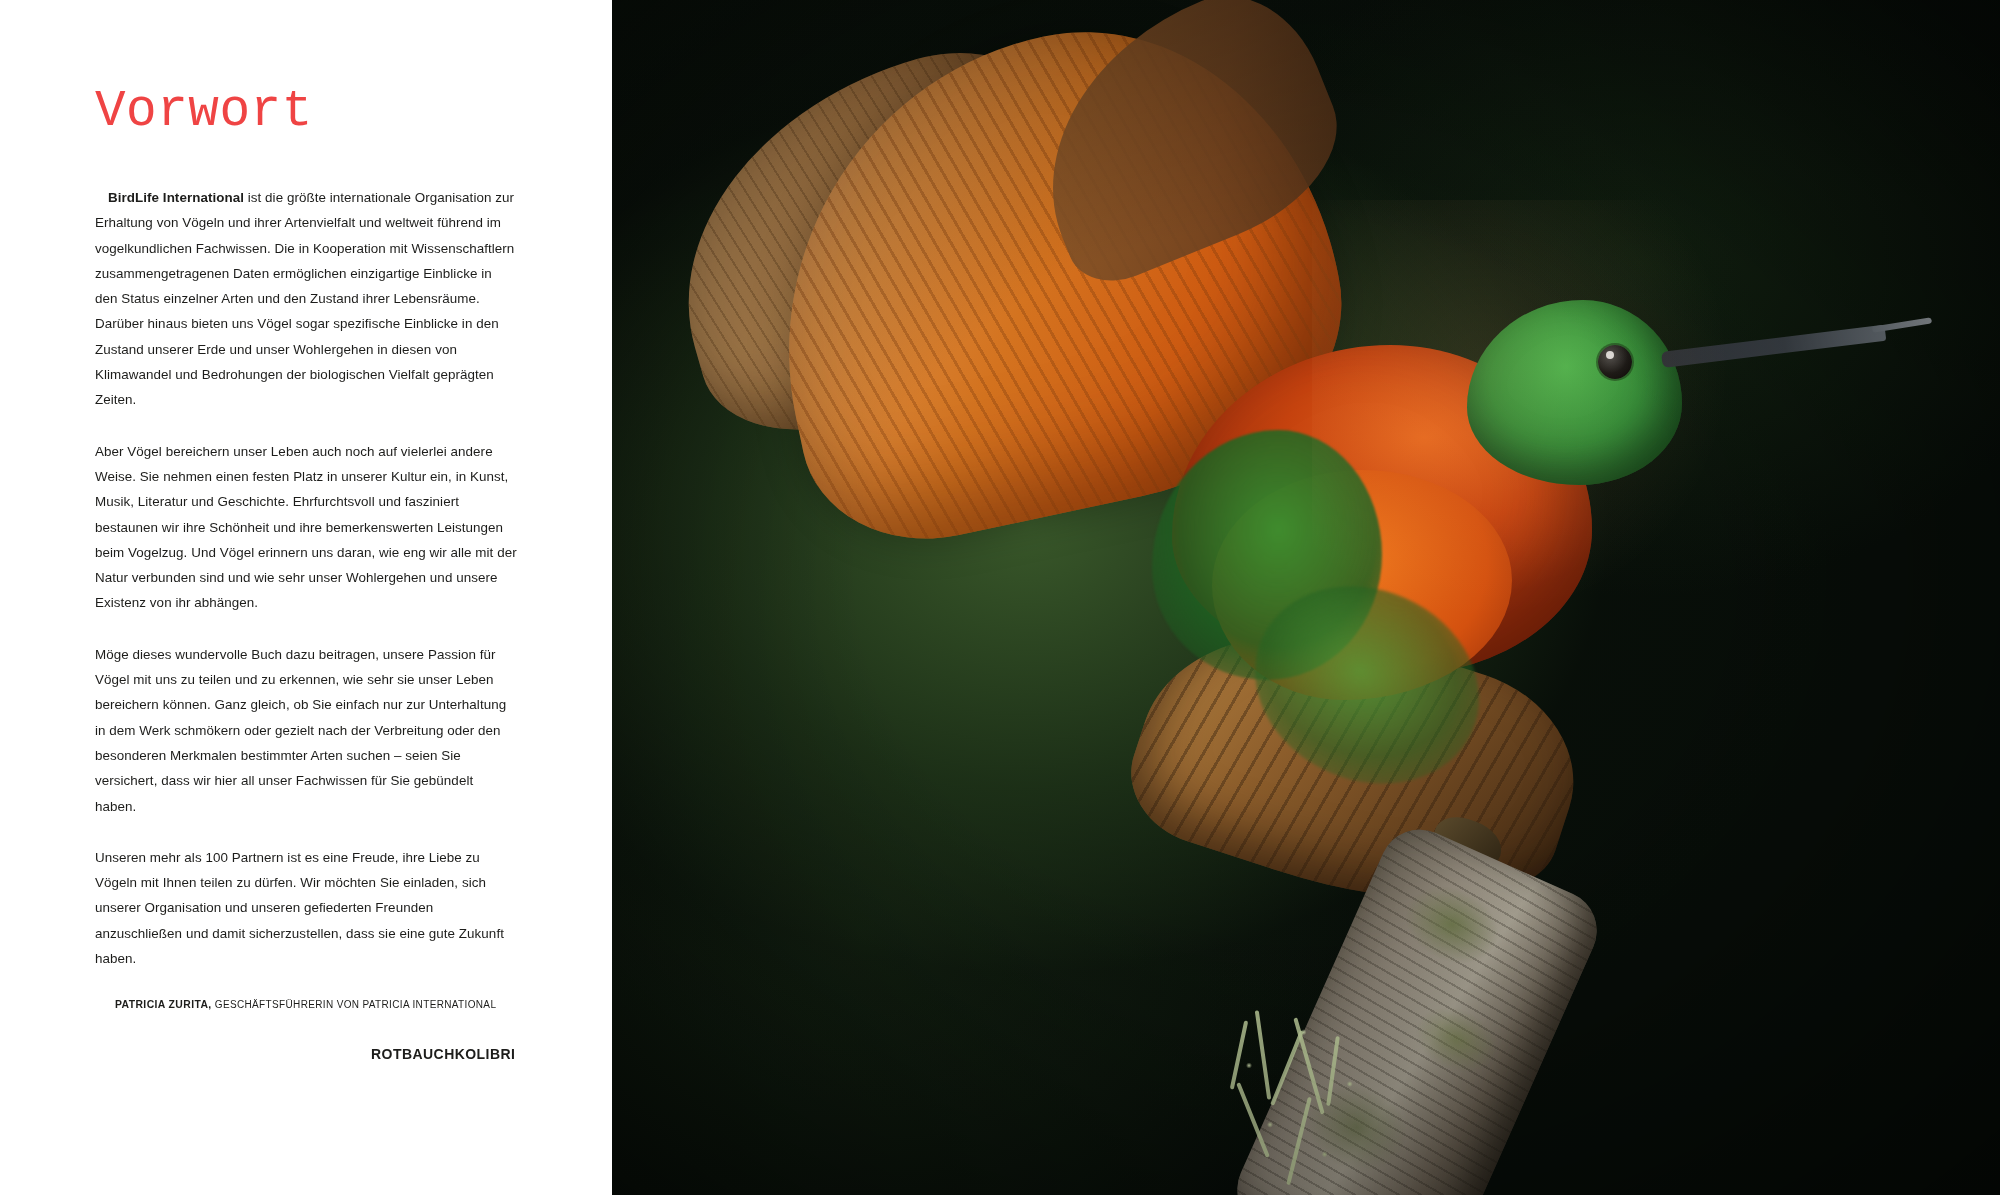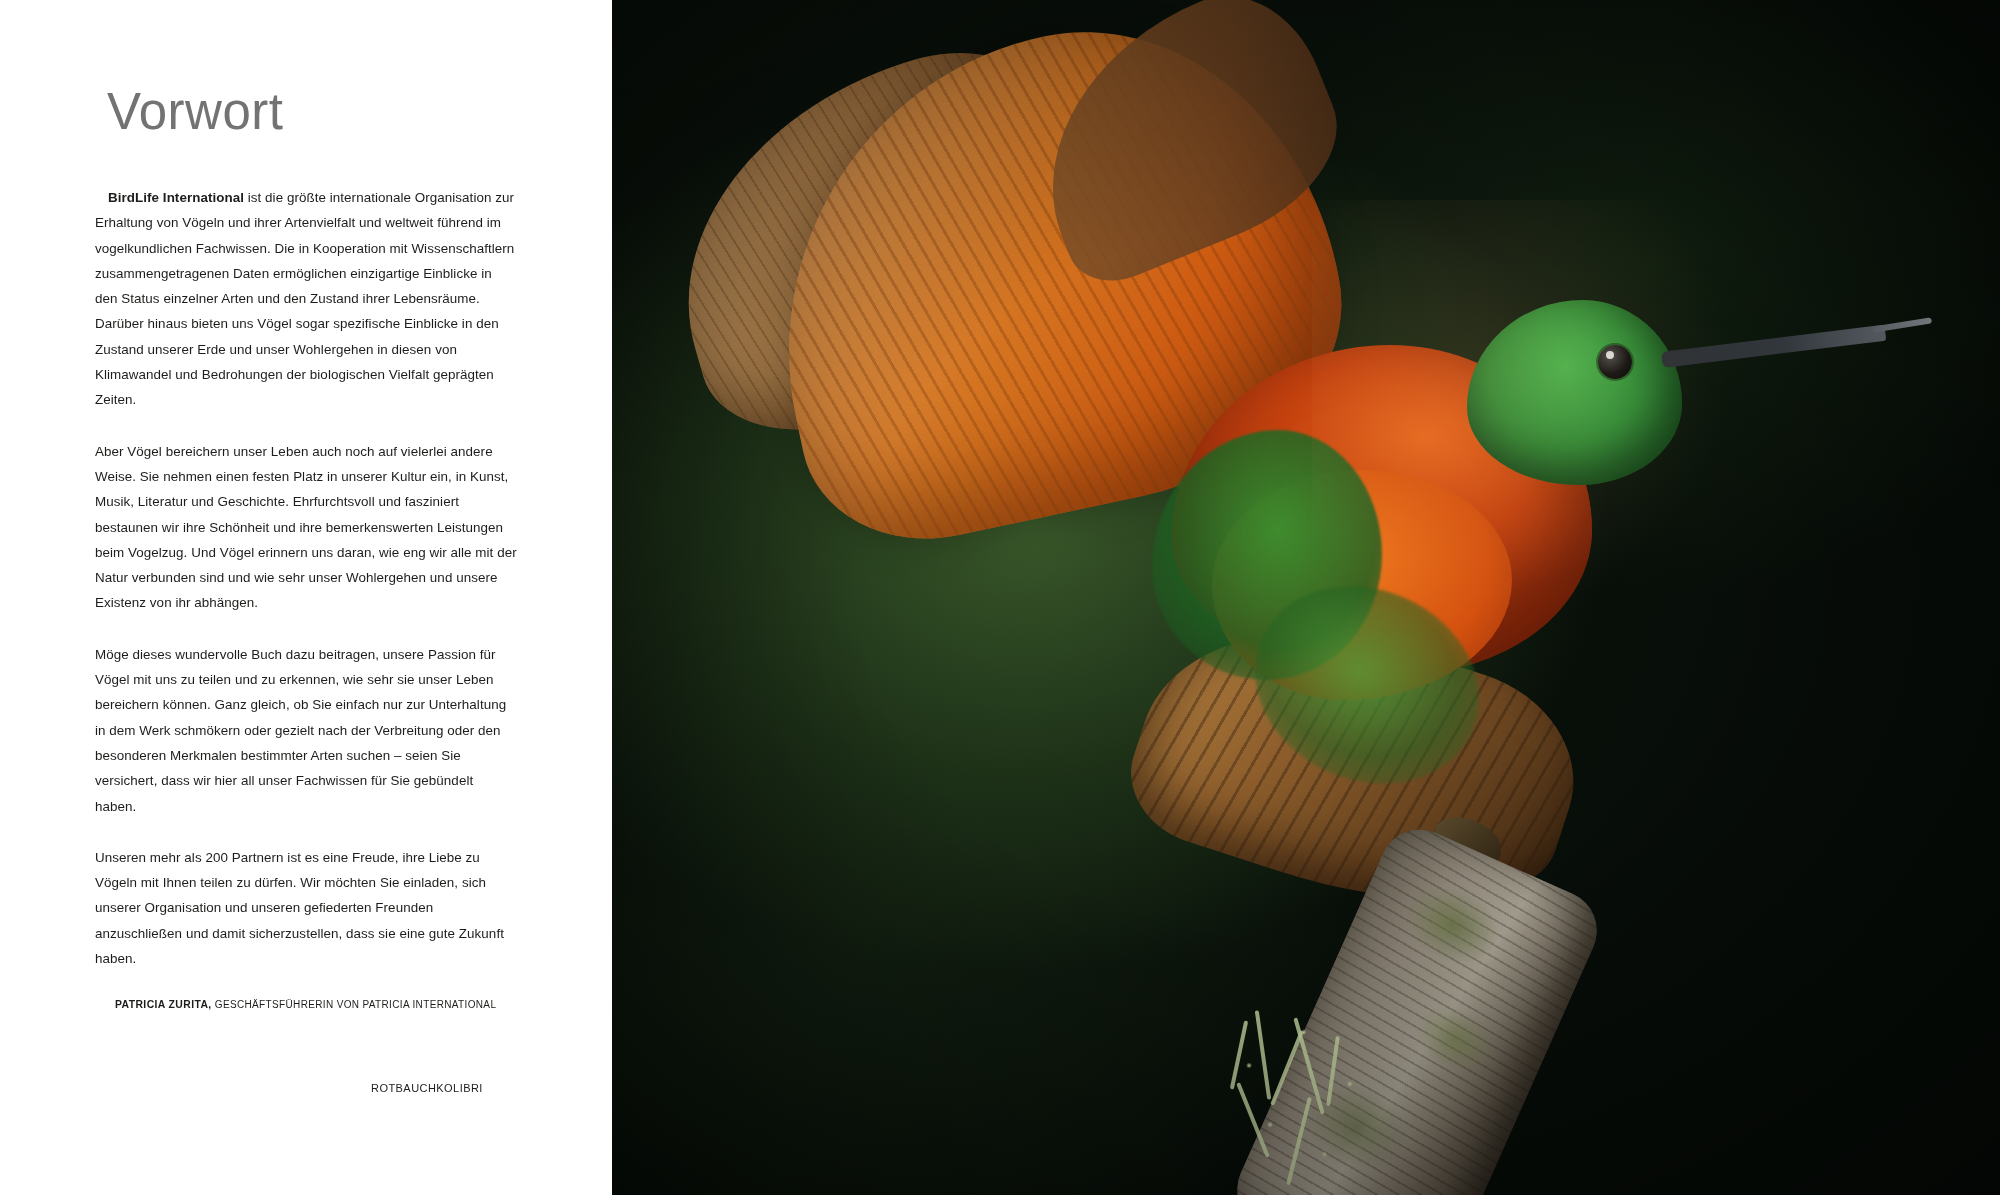--- a/index.html
+++ b/index.html
@@ -31,24 +31,24 @@
   .text-col {
     position: absolute;
     left: 95px;
     top: 86px;
     width: 423px;
   }
   .page-title {
     font-size: 51px;
     font-weight: 300;
     letter-spacing: 0.5px;
-    color: #737373;
-    margin: 0 0 48px 12px;
+    color: #ef4444;
+    margin: 0 0 48px 0;
     line-height: 1;
-    font-family: Liberation Sans, sans-serif;
+    font-family: Liberation Mono, monospace;
   }
   .para {
     font-size: 13.4px;
     line-height: 25.3px;
     color: #1d1d1b;
     margin: 0 0 26px 0;
     text-align: left;
     letter-spacing: 0.06px;
   }
   .para b {
@@ -75,26 +75,25 @@
   }
 
   
   .caption {
     position: absolute;
     left: 371px;
     top: 1046px;
     width: 225px;
   }
   .caption-title {
-    font-size: 11px;
-    font-weight: 400;
+    font-size: 14px;
+    font-weight: 700;
     letter-spacing: 0.45px;
     color: #1d1d1b;
     margin-bottom: 3px;
-    margin-top: 36px;
   }
   .caption-body {
     font-size: 8.6px;
     line-height: 11.6px;
     color: #1d1d1b;
     letter-spacing: 0.05px;
   }
 
   
   .page-right {
@@ -326,21 +325,21 @@
     <div class="text-col">
 
       <h1 class="page-title">Vorwort</h1>
 
       <p class="para"><b>BirdLife International</b><span> ist die größte internationale Organisation zur Erhaltung von Vögeln und ihrer Artenvielfalt und weltweit führend im vogelkundlichen Fachwissen. Die in Kooperation mit Wissenschaftlern zusammengetragenen Daten ermöglichen einzigartige Einblicke in den Status einzelner Arten und den Zustand ihrer Lebensräume. Darüber hinaus bieten uns Vögel sogar spezifische Einblicke in den Zustand unserer Erde und unser Wohlergehen in diesen von Klimawandel und Bedrohungen der biologischen Vielfalt geprägten Zeiten.</span></p>
 
       <p class="para">Aber Vögel bereichern unser Leben auch noch auf vielerlei andere Weise. Sie nehmen einen festen Platz in unserer Kultur ein, in Kunst, Musik, Literatur und Geschichte. Ehrfurchtsvoll und fasziniert bestaunen wir ihre Schönheit und ihre bemerkenswerten Leistungen beim Vogelzug. Und Vögel erinnern uns daran, wie eng wir alle mit der Natur verbunden sind und wie sehr unser Wohlergehen und unsere Existenz von ihr abhängen.</p>
 
       <p class="para">Möge dieses wundervolle Buch dazu beitragen, unsere Passion für Vögel mit uns zu teilen und zu erkennen, wie sehr sie unser Leben bereichern können. Ganz gleich, ob Sie einfach nur zur Unterhaltung in dem Werk schmökern oder gezielt nach der Verbreitung oder den besonderen Merkmalen bestimmter Arten suchen – seien Sie versichert, dass wir hier all unser Fachwissen für Sie gebündelt haben.</p>
 
-      <p class="para">Unseren mehr als 200 Partnern ist es eine Freude, ihre Liebe zu Vögeln mit Ihnen teilen zu dürfen. Wir möchten Sie einladen, sich unserer Organisation und unseren gefiederten Freunden anzuschließen und damit sicherzustellen, dass sie eine gute Zukunft haben.</p>
+      <p class="para">Unseren mehr als 100 Partnern ist es eine Freude, ihre Liebe zu Vögeln mit Ihnen teilen zu dürfen. Wir möchten Sie einladen, sich unserer Organisation und unseren gefiederten Freunden anzuschließen und damit sicherzustellen, dass sie eine gute Zukunft haben.</p>
 
       <div class="byline"><span class="name">PATRICIA ZURITA,</span><span class="role"> GESCHÄFTSFÜHRERIN VON PATRICIA INTERNATIONAL</span></div>
 
     </div>
 
     <div class="caption">
       <div class="caption-title">ROTBAUCHKOLIBRI</div>
     </div>
   </div>
 

